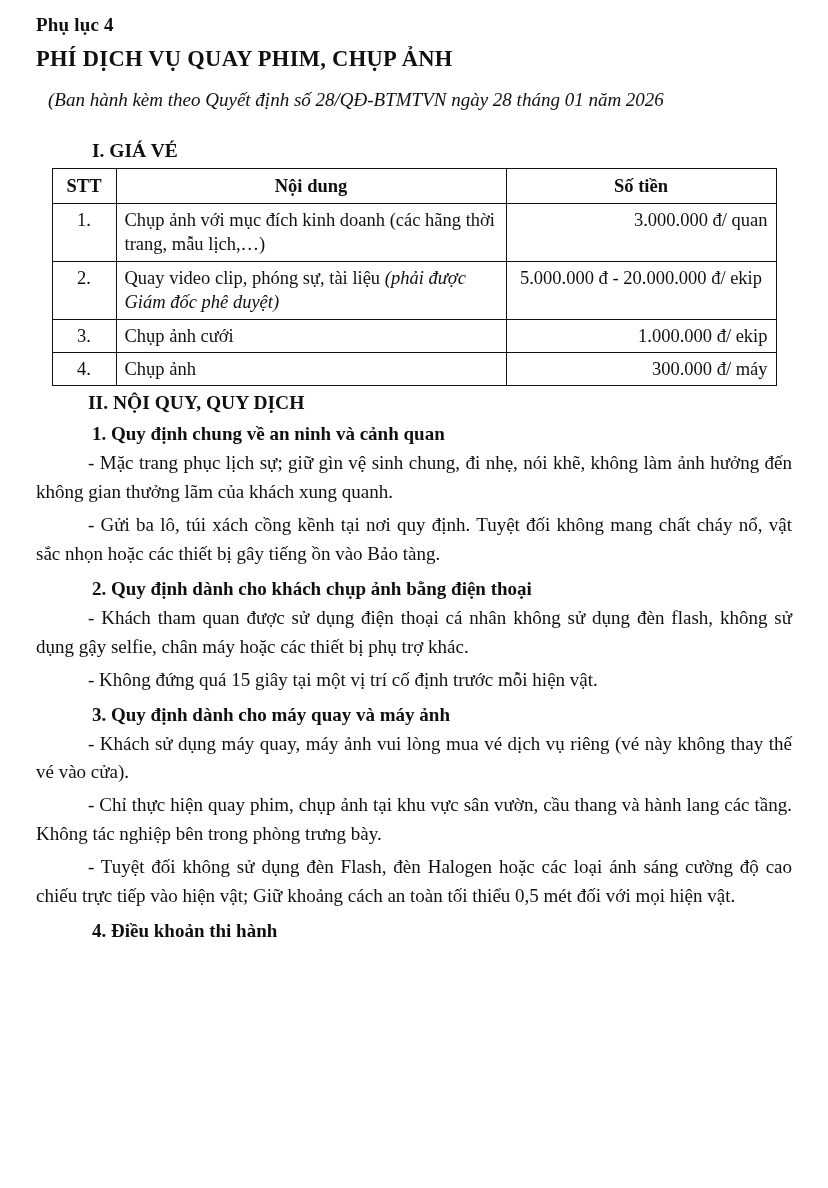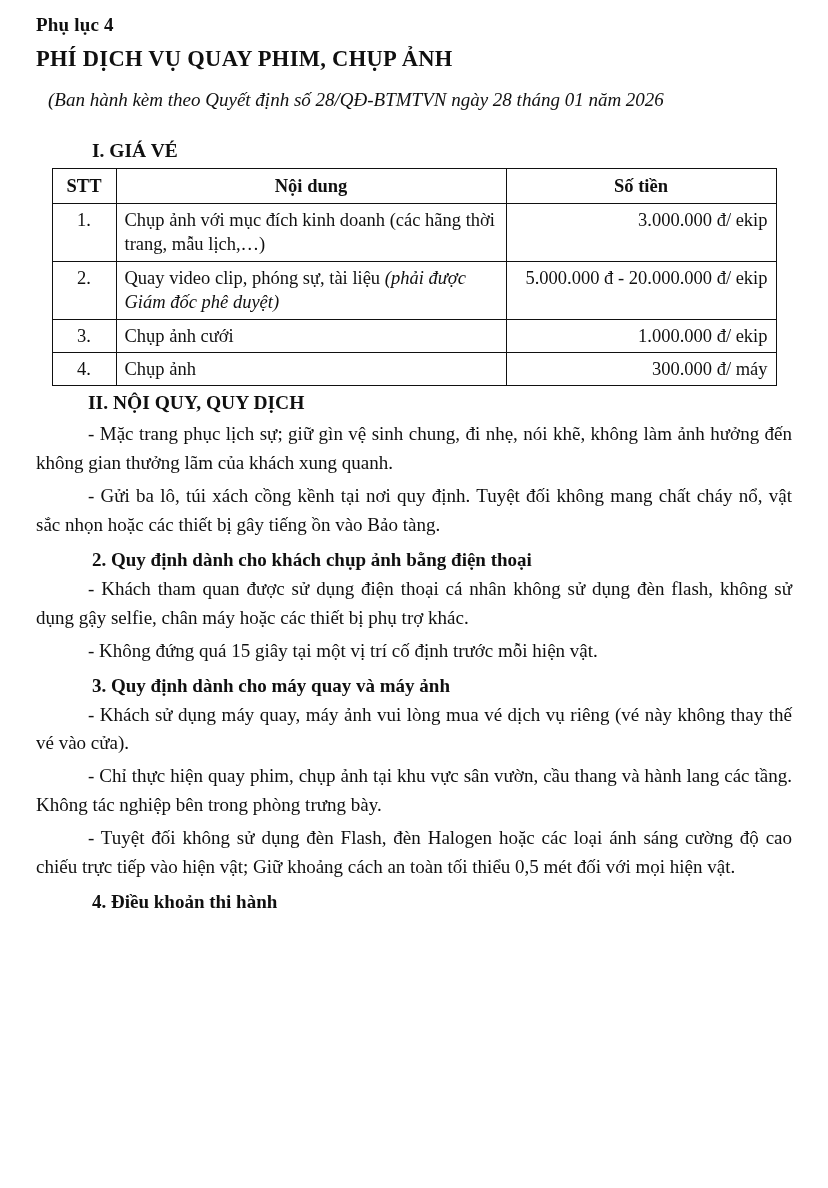--- a/index.html
+++ b/index.html
@@ -92,21 +92,21 @@
   }
   .col-stt { width: 64px; }
   .col-noidung { width: 390px; }
   .col-sotien { width: 270px; }
   td.stt {
     text-align: center;
     font-size: 18.5px;
   }
   td.noidung { text-align: left; }
   td.amount { text-align: right; }
-  td.amount.left { text-align: right; }
+  td.amount.left { text-align: center; }
   .ital { font-style: italic; }
 
   
   p.body-par {
     font-size: 19px;
     line-height: 1.52;
     margin: 4px 0 0 0;
     text-align: justify;
     text-indent: 52px;
   }
@@ -143,21 +143,21 @@
       <tr>
         <th>STT</th>
         <th>Nội dung</th>
         <th>Số tiền</th>
       </tr>
     </thead>
     <tbody>
       <tr>
         <td class="stt">1.</td>
         <td class="noidung">Chụp ảnh với mục đích kinh doanh (các hãng thời trang, mẫu lịch,…)</td>
-        <td class="amount">3.000.000 đ/ ekip</td>
+        <td class="amount">3.000.000 đ/ quan</td>
       </tr>
       <tr>
         <td class="stt">2.</td>
         <td class="noidung"><span>Quay video clip, phóng sự, tài liệu </span><span class="ital">(phải được Giám đốc phê duyệt)</span></td>
         <td class="amount left">5.000.000 đ - 20.000.000 đ/ ekip</td>
       </tr>
       <tr>
         <td class="stt">3.</td>
         <td class="noidung">Chụp ảnh cưới</td>
         <td class="amount">1.000.000 đ/ ekip</td>
@@ -165,20 +165,21 @@
       <tr>
         <td class="stt">4.</td>
         <td class="noidung">Chụp ảnh</td>
         <td class="amount">300.000 đ/ máy</td>
       </tr>
     </tbody>
   </table>
 
   <div class="section-heading two">II. NỘI QUY, QUY DỊCH</div>
 
+  <div class="sub-heading">1. Quy định chung về an ninh và cảnh quan</div>
   <p class="body-par">- Mặc trang phục lịch sự; giữ gìn vệ sinh chung, đi nhẹ, nói khẽ, không làm ảnh hưởng đến không gian thưởng lãm của khách xung quanh.</p>
   <p class="body-par">- Gửi ba lô, túi xách cồng kềnh tại nơi quy định. Tuyệt đối không mang chất cháy nổ, vật sắc nhọn hoặc các thiết bị gây tiếng ồn vào Bảo tàng.</p>
 
   <div class="sub-heading">2. Quy định dành cho khách chụp ảnh bằng điện thoại</div>
   <p class="body-par">- Khách tham quan được sử dụng điện thoại cá nhân không sử dụng đèn flash, không sử dụng gậy selfie, chân máy hoặc các thiết bị phụ trợ khác.</p>
   <p class="body-par">- Không đứng quá 15 giây tại một vị trí cố định trước mỗi hiện vật.</p>
 
   <div class="sub-heading">3. Quy định dành cho máy quay và máy ảnh</div>
   <p class="body-par">- Khách sử dụng máy quay, máy ảnh vui lòng mua vé dịch vụ riêng (vé này không thay thế vé vào cửa).</p>
   <p class="body-par">- Chỉ thực hiện quay phim, chụp ảnh tại khu vực sân vườn, cầu thang và hành lang các tầng. Không tác nghiệp bên trong phòng trưng bày.</p>

